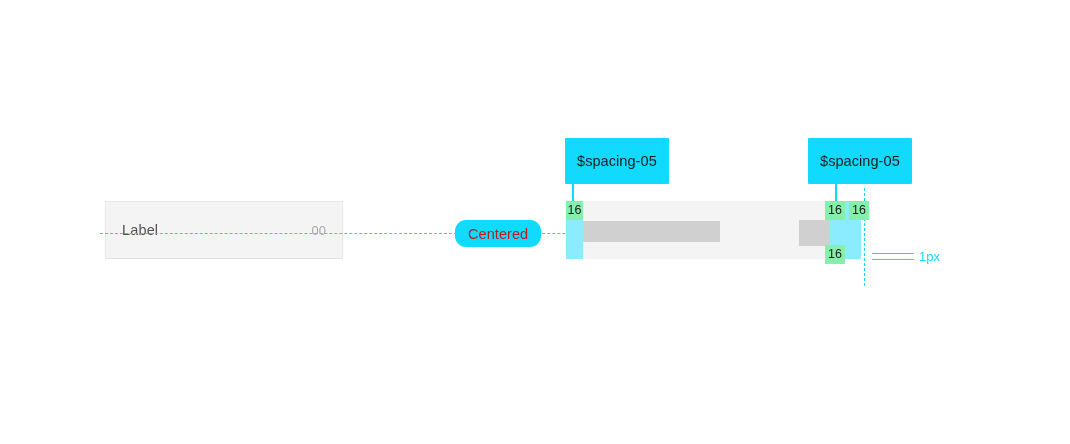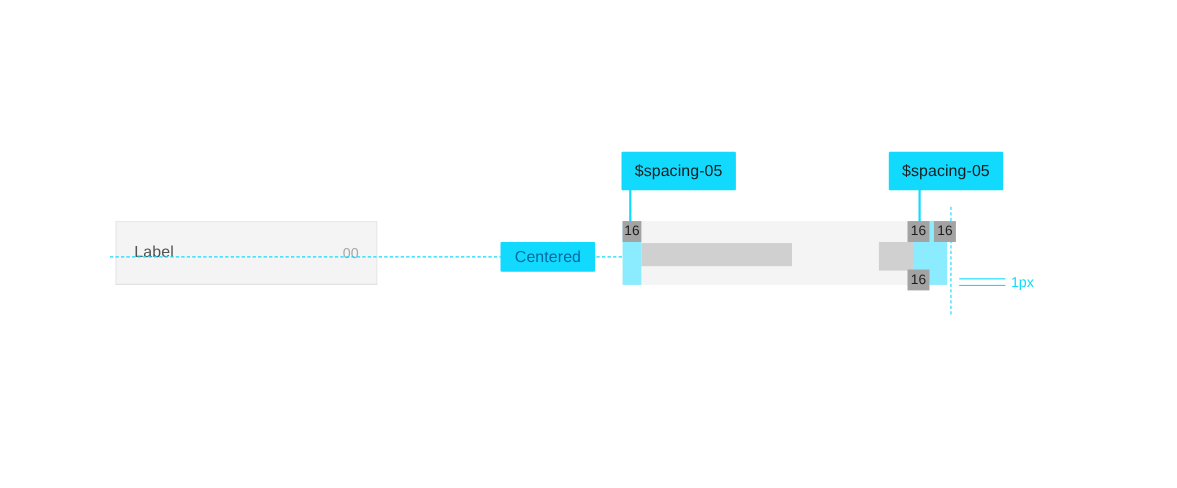--- a/index.html
+++ b/index.html
@@ -43,26 +43,26 @@
     color: #a8a8a8;
     line-height: 1;
   }
 
   
   #centered-badge {
     left: 455px; top: 220px;
     height: 27px;
     padding: 0 13px;
     background: #12daff;
-    color: #0369a1;
+    color: #b91c1c;
     font-size: 14.5px;
     display: flex;
     align-items: center;
     justify-content: center;
-    border-radius: 1px;
+    border-radius: 11px;
     letter-spacing: .005em;
   }
 
   
   .h-guide {
     height: 0;
     border-top: 1.6px dashed #12daff;
   }
   #guide-left-a  { left: 100px;  top: 233px; width: 357px; }
   #guide-left-b  { left: 527px;  top: 233px; width: 185px; }
@@ -92,38 +92,38 @@
   #icon-slot {
     position: absolute;
     right: 31px; top: 19px;
     width: 31px; height: 26px;
     background: #d0d0d0;
   }
 
   
   .chip16 {
     position: absolute;
-    background: #a3a3a3;
+    background: #86efac;
     color: #1c1c1c;
     font-size: 12.5px;
     line-height: 1;
     display: flex;
     align-items: center;
     justify-content: center;
     z-index: 6;
   }
   #chip-left-top    { left: 566px; top: 201px; width: 17px; height: 19px; }
   #chip-right-inner { left: 825px; top: 201px; width: 20px; height: 19px; }
   #chip-right-outer { left: 849px; top: 201px; width: 20px; height: 19px; }
   #chip-right-bot   { left: 825px; top: 245px; width: 20px; height: 19px; }
 
   
   .token-label {
     position: absolute;
-    height: 35px;
+    height: 46px;
     padding: 0 12px;
     background: #12daff;
     color: #1c1c1c;
     font-size: 14.5px;
     display: flex;
     align-items: center;
     justify-content: center;
     border-radius: 1px;
     letter-spacing: .005em;
     z-index: 7;

